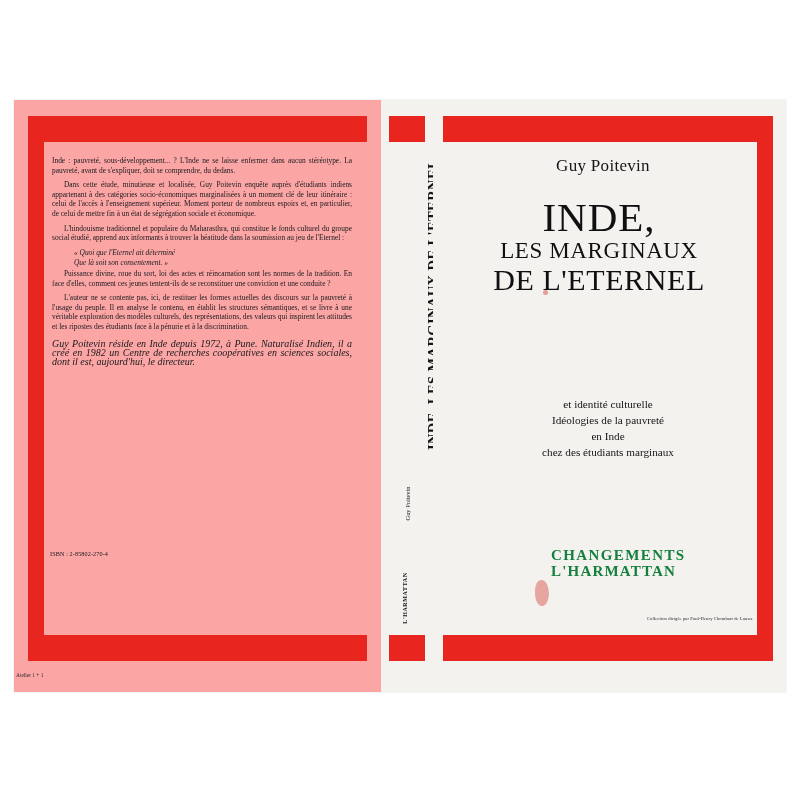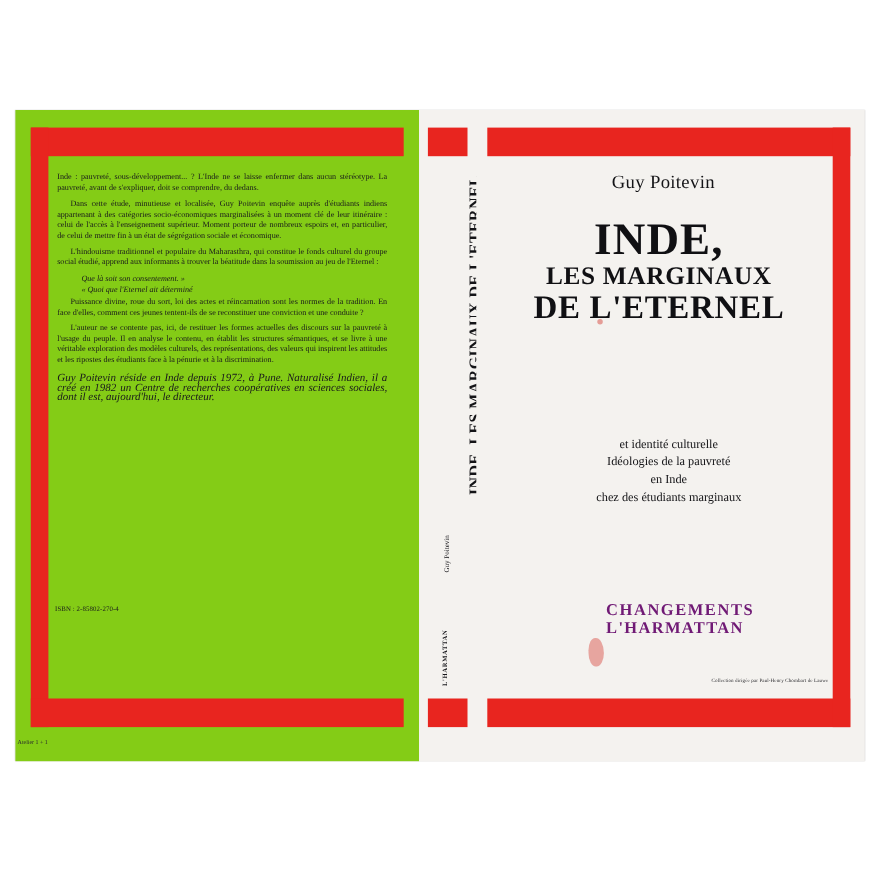--- a/index.html
+++ b/index.html
@@ -32,21 +32,21 @@
     width: 772px;
     height: 592px;
     background: #f3f1ee;
     box-shadow: 0 0 1px rgba(0,0,0,.25);
   }
 
   
   .panel { position: absolute; top: 0; height: 100%; }
 
   
-  #back-panel  { left: 0;     width: 367px; background: #84cc16; }
+  #back-panel  { left: 0;     width: 367px; background: #fca5a5; }
   
   #spine-panel { left: 367px; width: 52px;  background: #f4f2ef; }
   
   #front-panel { left: 419px; width: 353px; background: #f4f2ef; }
 
   
   .redbar { position: absolute; background: #e8251f; }
 
   
   #back-top-bar    { left: 14px;  top: 16px;  width: 339px; height: 26px; }
@@ -172,21 +172,21 @@
     letter-spacing: .3px;
   }
 
   #front-title {
     position: absolute;
     left: 12px;
     top: 96px;
     width: 308px;
     text-align: center;
     color: #101013;
-    font-weight: bold;
+    font-weight: normal;
     line-height: 1.06;
   }
   #front-title .l1 { font-size: 41px; letter-spacing: 1px; }
   #front-title .l2 { font-size: 23px; letter-spacing: .6px; }
   #front-title .l3 { font-size: 30px; letter-spacing: .6px; }
 
   #front-subtitle {
     position: absolute;
     left: 40px;
     top: 296px;
@@ -197,21 +197,21 @@
     color: #141417;
   }
 
   #front-imprint {
     position: absolute;
     left: 118px;
     top: 448px;
     width: 200px;
     text-align: left;
     font-weight: bold;
-    color: #701a75;
+    color: #15803d;
     line-height: 1.04;
   }
   #front-imprint .im1 { font-size: 15px; letter-spacing: 1.4px; }
   #front-imprint .im2 { font-size: 15px; letter-spacing: 1.2px; }
 
   #front-collection {
     position: absolute;
     left: 108px;
     top: 516px;
     width: 212px;
@@ -240,22 +240,22 @@
 
     <div class="panel" id="back-panel">
       <div class="redbar" id="back-top-bar"></div>
       <div class="redbar" id="back-left-bar"></div>
       <div class="redbar" id="back-bottom-bar"></div>
 
       <div id="blurb">
         <p class="noindent">Inde : pauvreté, sous-développement... ? L'Inde ne se laisse enfermer dans aucun stéréotype. La pauvreté, avant de s'expliquer, doit se comprendre, du dedans.</p>
         <p>Dans cette étude, minutieuse et localisée, Guy Poitevin enquête auprès d'étudiants indiens appartenant à des catégories socio-économiques marginalisées à un moment clé de leur itinéraire : celui de l'accès à l'enseignement supérieur. Moment porteur de nombreux espoirs et, en particulier, de celui de mettre fin à un état de ségrégation sociale et économique.</p>
         <p>L'hindouisme traditionnel et populaire du Maharasthra, qui constitue le fonds culturel du groupe social étudié, apprend aux informants à trouver la béatitude dans la soumission au jeu de l'Eternel :</p>
+        <p class="quote">« Quoi que l'Eternel ait déterminé</p>
         <p class="quote">Que là soit son consentement. »</p>
-        <p class="quote">« Quoi que l'Eternel ait déterminé</p>
         <p>Puissance divine, roue du sort, loi des actes et réincarnation sont les normes de la tradition. En face d'elles, comment ces jeunes tentent-ils de se reconstituer une conviction et une conduite ?</p>
         <p>L'auteur ne se contente pas, ici, de restituer les formes actuelles des discours sur la pauvreté à l'usage du peuple. Il en analyse le contenu, en établit les structures sémantiques, et se livre à une véritable exploration des modèles culturels, des représentations, des valeurs qui inspirent les attitudes et les ripostes des étudiants face à la pénurie et à la discrimination.</p>
         <p class="bio noindent">Guy Poitevin réside en Inde depuis 1972, à Pune. Naturalisé Indien, il a créé en 1982 un Centre de recherches coopératives en sciences sociales, dont il est, aujourd'hui, le directeur.</p>
       </div>
 
 
       <div id="isbn">ISBN : 2-85802-270-4</div>
       <div id="atelier">Atelier 1 + 1</div>
     </div>
 

